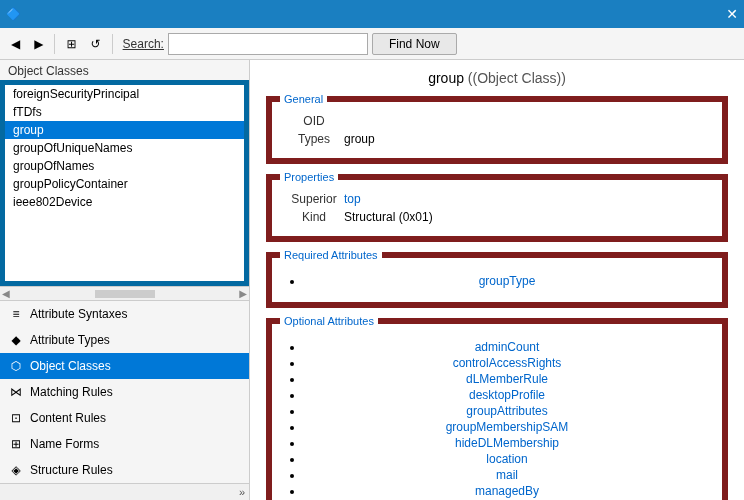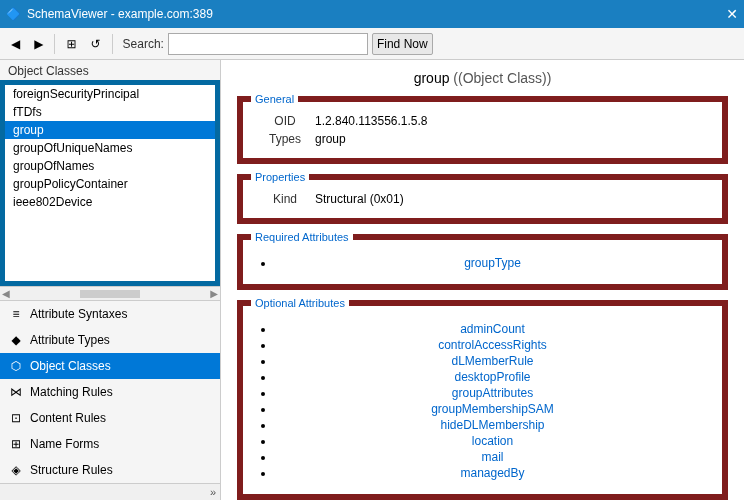--- a/index.html
+++ b/index.html
@@ -42,48 +42,48 @@
     }
     .toolbar-btn {
       background: none;
       border: 1px solid transparent;
       padding: 2px 4px;
       cursor: pointer;
       font-size: 12px;
       border-radius: 2px;
     }
     .toolbar-separator { width: 1px; height: 20px; background: #ccc; margin: 0 2px; }
-    .search-label { font-size: 12px; color: #333; margin-left: 4px; }
+    .search-label { font-size: 12px; color: #333; margin-left: 4px; text-decoration: underline; }
     .search-input {
       height: 22px;
       width: 200px;
       border: 1px solid #aaa;
       padding: 2px 4px;
       font-size: 12px;
       background: white;
     }
     .find-now-btn {
       height: 22px;
-      padding: 0 4px;
+      padding: 0 16px;
       background: #e8e8e8;
       border: 1px solid #aaa;
       font-size: 12px;
       cursor: pointer;
       border-radius: 2px;
     }
 
     
     .main-layout {
       display: flex;
       height: calc(500px - 28px - 32px);
     }
 
     
     .left-panel {
-      width: 221px;
+      width: 250px;
       background: #f5f5f5;
       border-right: 1px solid #ccc;
       display: flex;
       flex-direction: column;
       overflow: hidden;
     }
     .left-section-label {
       font-size: 12px;
       color: #333;
       padding: 4px 8px 2px 8px;
@@ -230,21 +230,20 @@
     .right-panel::-webkit-scrollbar-track { background: #f0f0f0; border-left: 1px solid #ccc; }
     .right-panel::-webkit-scrollbar-thumb { background: #c0c0c0; border: 1px solid #aaa; }
     .right-panel::-webkit-scrollbar-button { background: #e0e0e0; height: 16px; border: 1px solid #aaa; display: block; }
   </style>
 </head>
 <body>
 
 <div class="title-bar">
   <div class="title-bar-left">
     <span>🔷</span>
-    <span>SchemaViewer - example.com:389</span>
   </div>
   <button class="title-bar-close">✕</button>
 </div>
 
 <div class="toolbar">
   <button class="toolbar-btn">
     <span>◀</span>
   </button>
   <button class="toolbar-btn">
     <span>▶</span>
@@ -322,32 +321,35 @@
       <div class="detail-title">
         <span>group</span>
         <span class="class-type"> ((Object Class))</span>
       </div>
 
       <div class="section-box">
         <span class="section-legend">General</span>
         <div class="section-content">
           <div class="field-row">
             <span class="field-label">OID</span>
-            <span class="field-value">1.2.840.113556.1.5.8</span>
           </div>
           <div class="field-row">
             <span class="field-label">Types</span>
             <span class="field-value">group</span>
           </div>
         </div>
       </div>
 
       <div class="section-box">
         <span class="section-legend">Properties</span>
         <div class="section-content">
+          <div class="field-row">
+            <span class="field-label">Superior</span>
+            <a class="field-link">top</a>
+          </div>
           <div class="field-row">
             <span class="field-label">Kind</span>
             <span class="field-value">Structural (0x01)</span>
           </div>
         </div>
       </div>
 
       <div class="section-box">
         <span class="section-legend">Required Attributes</span>
         <div class="section-content">

